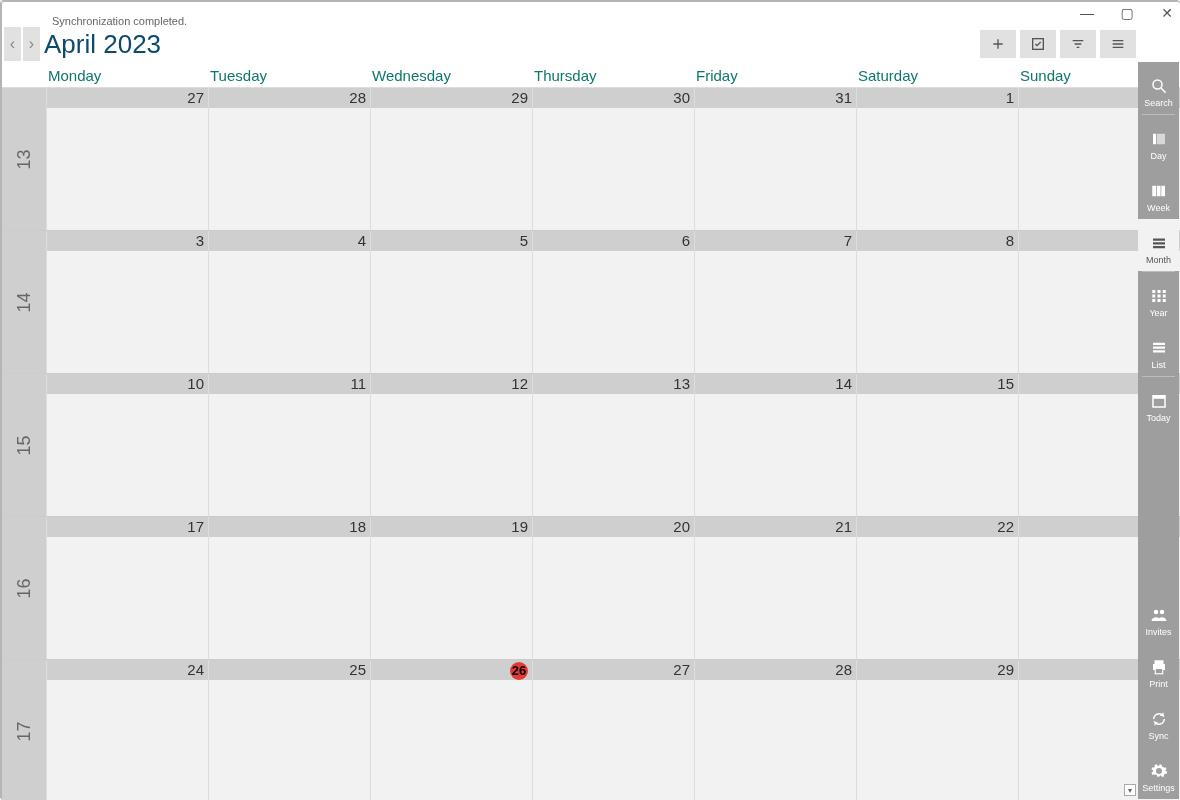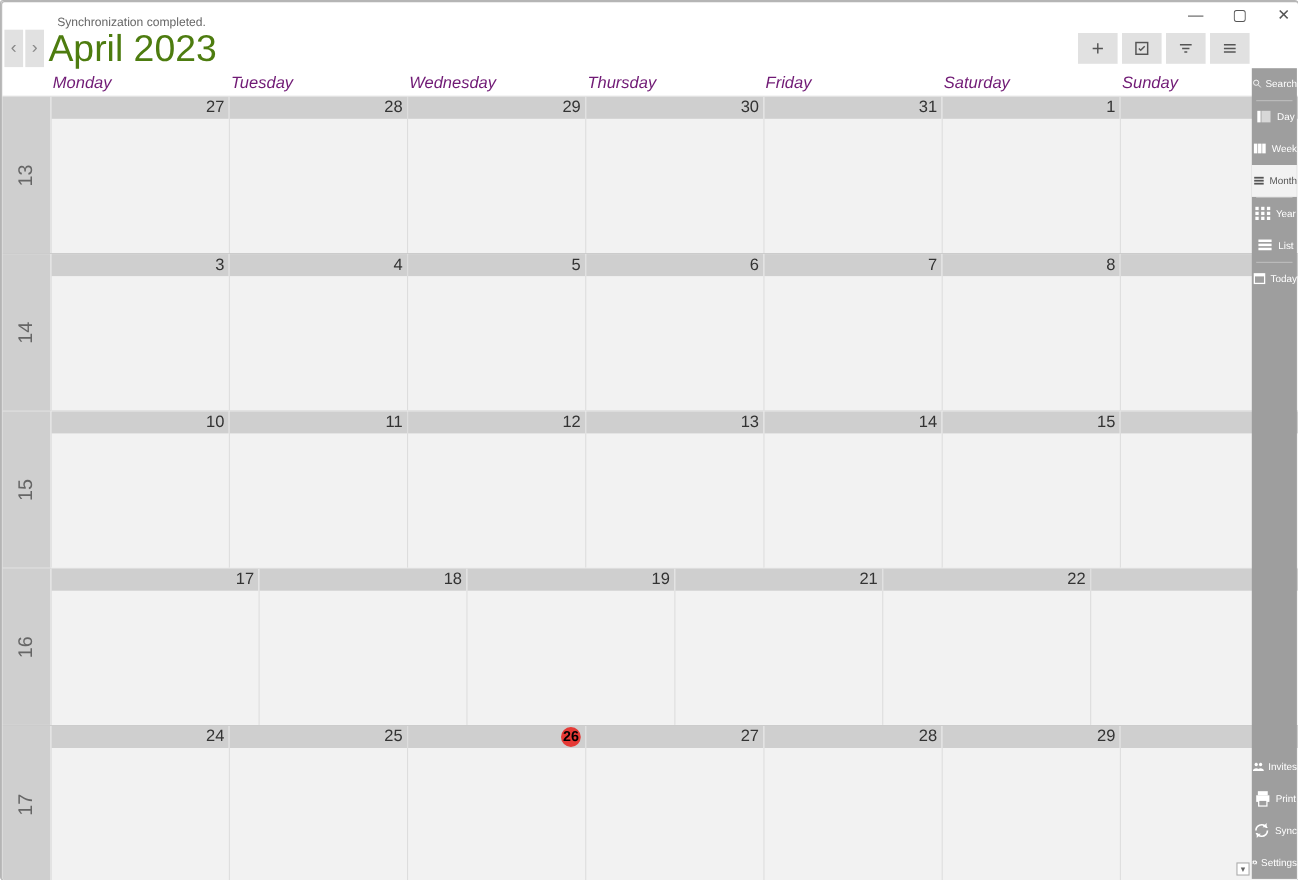--- a/index.html
+++ b/index.html
@@ -7,45 +7,45 @@
 
 
 .titlebar{height:22px;display:flex;align-items:center;padding:16px 6px 0 50px;font-size:11px;color:#666;position:relative;}
 .wincontrols{position:absolute;right:4px;top:0;height:22px;display:flex;gap:22px;align-items:center;}
 .wincontrols span{font-size:14px;color:#555;width:18px;text-align:center;}
 
 
 .header{height:40px;display:flex;align-items:center;padding:0 44px 0 2px;}
 .navbtns{display:flex;gap:2px;margin-right:4px;}
 .navbtn{width:17px;height:34px;background:#e1e1e1;display:flex;align-items:center;justify-content:center;color:#888;font-size:16px;}
-.monthtitle{font-size:34px;font-weight:300;color:#4d7c0f;flex:0 0 auto;}
+.monthtitle{font-size:26px;font-weight:300;color:#0c4a6e;flex:0 0 auto;}
 .spacer{flex:1;}
 .tbtn{width:36px;height:28px;background:#e1e1e1;margin-left:4px;display:flex;align-items:center;justify-content:center;color:#555;}
 .tbtn svg{width:16px;height:16px;}
 
 
 .main{display:flex;height:calc(800px - 22px - 40px);}
 .calwrap{flex:1;display:flex;flex-direction:column;}
 .dayhead{display:flex;height:24px;border-bottom:1px solid #ddd;}
 .weekcol-head{width:44px;}
-.dayhead .dh{flex:1;font-size:15px;color:#701a75;padding-left:2px;display:flex;align-items:center;font-style:italic;}
+.dayhead .dh{flex:1;font-size:15px;color:#0f766e;padding-left:2px;display:flex;align-items:center;}
 
 .grid{flex:1;display:flex;flex-direction:column;}
 .weekrow{flex:1;display:flex;border-top:1px solid #ccc;}
 .weekrow:first-child{border-top:0;}
 .wkcell{width:44px;background:#cfcfcf;display:flex;align-items:center;justify-content:center;color:#666;font-size:18px;}
 .wkcell span{transform:rotate(-90deg);}
 .daycell{flex:1;border-left:1px solid #ddd;background:#f2f2f2;display:flex;flex-direction:column;position:relative;text-align:right;}
 .daycell .num{background:#cfcfcf;font-size:15px;color:#333;padding:0 4px;height:20px;line-height:20px;}
 .daycell .body{flex:1;}
 .todaycircle{display:inline-flex;width:18px;height:18px;border-radius:50%;background:#e53935;color:#000;align-items:center;justify-content:center;font-size:13px;margin-top:1px;}
 
 
 .rside{width:41px;background:#9e9e9e;display:flex;flex-direction:column;color:#fff;position:absolute;right:1px;top:62px;bottom:1px;}
-.rbtn{display:flex;align-items:center;justify-content:center;padding:5px 0 6px;font-size:9px;gap:3px;position:relative;}
+.rbtn{display:flex;flex-direction:column;align-items:center;justify-content:center;padding:15px 0 6px;font-size:9px;gap:3px;position:relative;}
 .rbtn svg{width:18px;height:18px;fill:#fff;}
 .rbtn.active{background:#f2f2f2;color:#555;}
 .rbtn.active svg{fill:#555;}
 .rside .sep{height:1px;background:#bdbdbd;margin:0 4px;}
 .rside .gap{flex:1;}
 
 .dropmark{position:absolute;right:44px;bottom:4px;width:12px;height:12px;border:1px solid #aaa;background:#fff;font-size:8px;color:#666;display:flex;align-items:center;justify-content:center;}
 </style>
 </head>
 <body>
@@ -212,20 +212,24 @@
           </div>
           <div class="daycell">
             <div class="num">18</div>
             <div class="body"></div>
           </div>
           <div class="daycell">
             <div class="num">19</div>
             <div class="body"></div>
           </div>
           <div class="daycell">
+            <div class="num">20</div>
+            <div class="body"></div>
+          </div>
+          <div class="daycell">
             <div class="num">21</div>
             <div class="body"></div>
           </div>
           <div class="daycell">
             <div class="num">22</div>
             <div class="body"></div>
           </div>
           <div class="daycell">
             <div class="num">23</div>
             <div class="body"></div>

